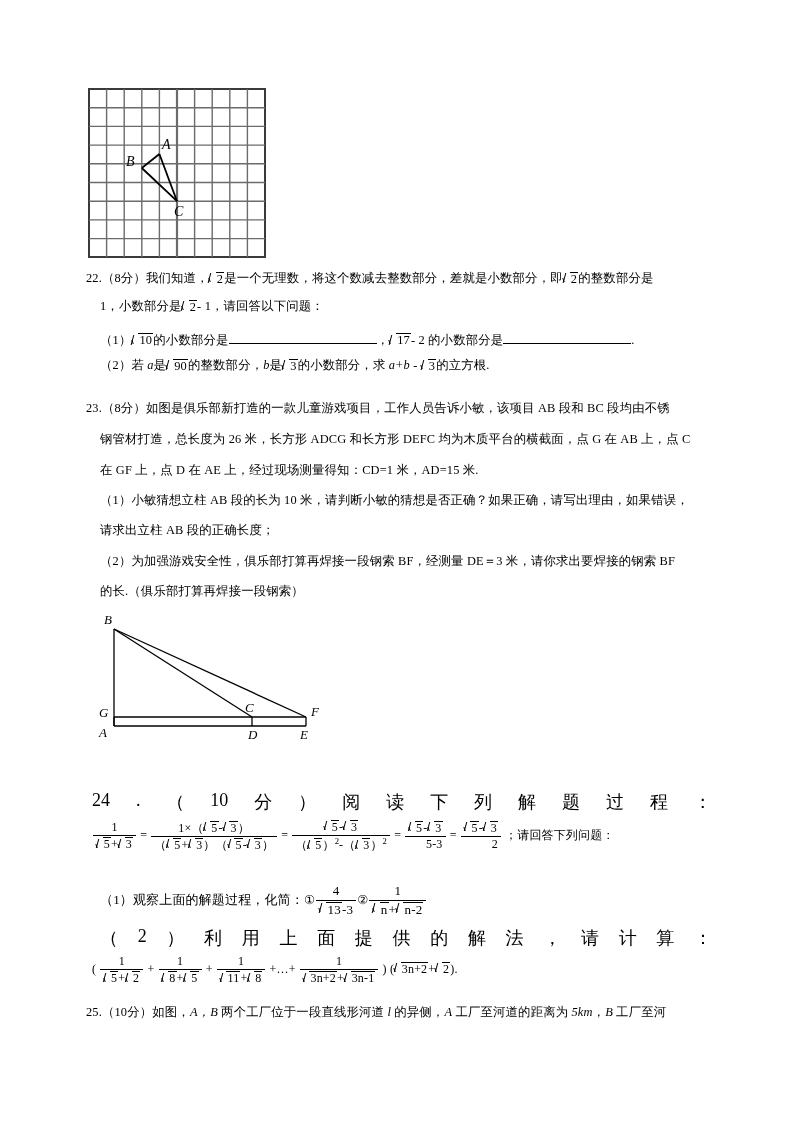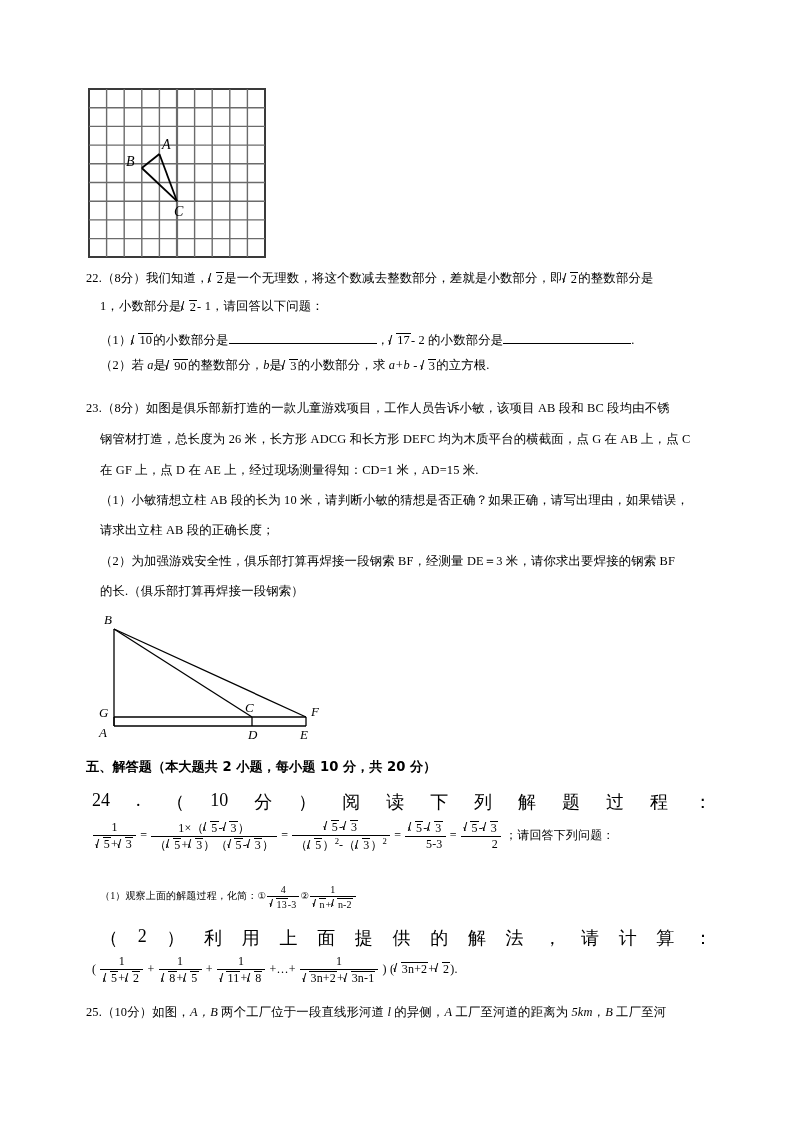--- a/index.html
+++ b/index.html
@@ -197,21 +197,20 @@
         <text x="17" y="111">G</text>
         <text x="17" y="131">A</text>
         <text x="163" y="106">C</text>
         <text x="166" y="133">D</text>
         <text x="218" y="133">E</text>
         <text x="229" y="110">F</text>
       </g>
     </svg>
   </div>
 
-  <div class="sec-head" style="left:86px; top:758px;">五、解答题（本大题共 2 小题，每小题 10 分，共 20 分）</div>
 
   <div class="spread" style="left:92px; top:790px; width:620px;">
     <span>24</span>
     <span>.</span>
     <span>（</span>
     <span>10</span>
     <span>分</span>
     <span>）</span>
     <span>阅</span>
     <span>读</span>
@@ -245,21 +244,21 @@
       <span class="den">5-3</span>
     </span>
     <span>=</span>
     <span class="frac">
       <span class="num"><span class="rad"><span class="rbody">5</span></span><span>-</span><span class="rad"><span class="rbody">3</span></span></span>
       <span class="den">2</span>
     </span>
     <span>；请回答下列问题：</span>
   </div>
 
-  <div class="ln" style="left:100px; top:884px; font-size:10px;">
+  <div class="ln" style="left:100px; top:884px; font-size:13px;">
     <span>（1）观察上面的解题过程，化简：</span><span class="circnum">①</span><span class="frac">
       <span class="num">4</span>
       <span class="den"><span class="rad"><span class="rbody">13</span></span><span>-3</span></span>
     </span><span class="circnum">②</span><span class="frac">
       <span class="num">1</span>
       <span class="den"><span class="rad"><span class="rbody">n</span></span><span>+</span><span class="rad"><span class="rbody">n-2</span></span></span>
     </span>
   </div>
 
   <div class="spread" style="left:100px; top:926px; width:612px;">

